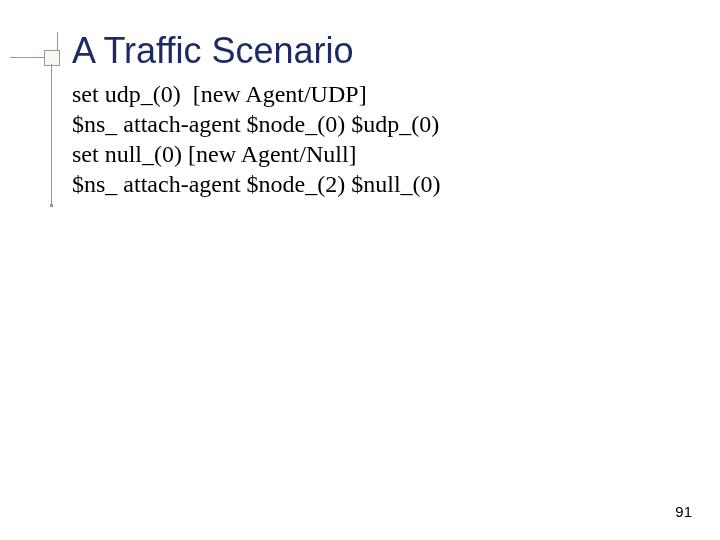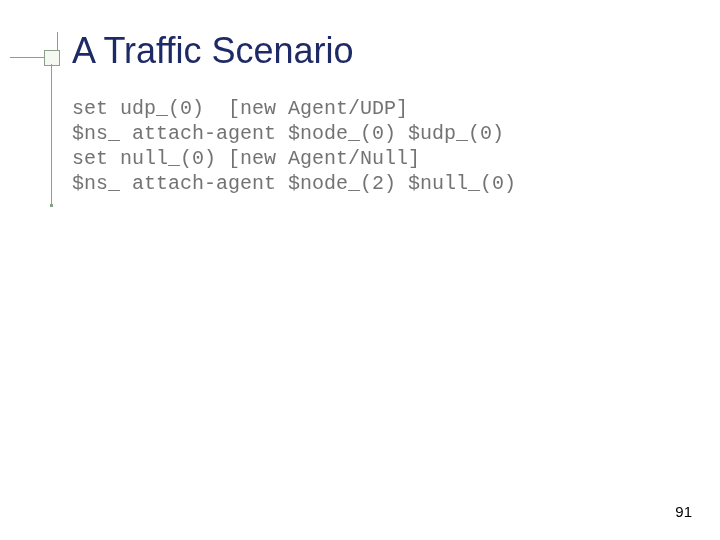--- a/index.html
+++ b/index.html
@@ -16,29 +16,29 @@
     width: 720px;
     height: 540px;
     position: relative;
     box-sizing: border-box;
     padding: 30px 60px 30px 72px;
   }
   .title {
     font-size: 36px;
     font-weight: 400;
     color: #1e2a66;
-    margin: 0 0 24px 0;
+    margin: 0 0 7px 0;
     font-family: Verdana, Arial, sans-serif;
   }
   .codeblock {
-    font-family: Liberation Mono, monospace;
-    font-size: 20px;
+    font-family: Liberation Serif, serif;
+    font-size: 24px;
     line-height: 1.25;
     white-space: pre;
-    color: #737373;
+    color: #000000;
   }
   .pagenum {
     position: absolute;
     right: 28px;
     bottom: 20px;
     font-size: 15px;
     color: #000;
     font-family: Arial, sans-serif;
   }
   .deco-box {

